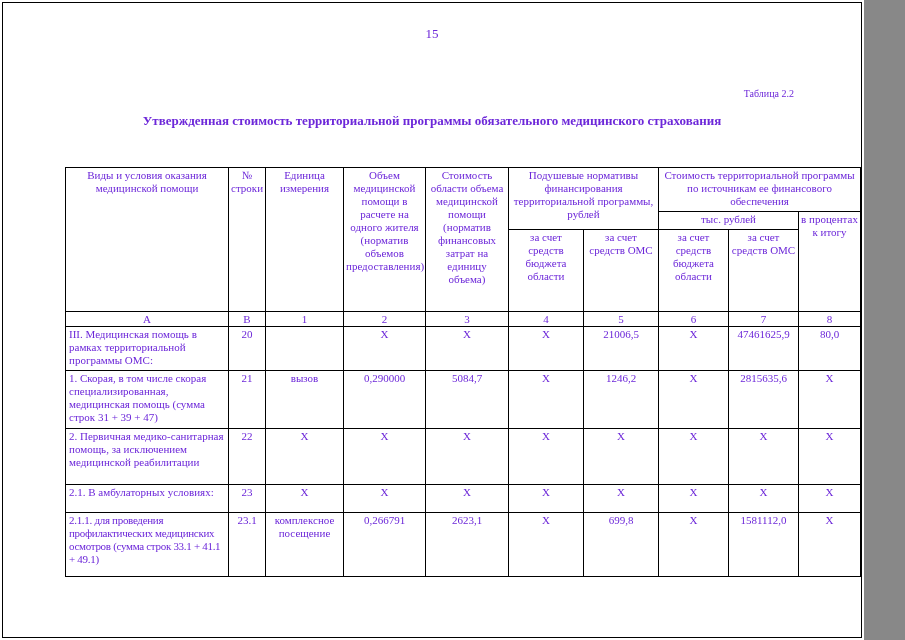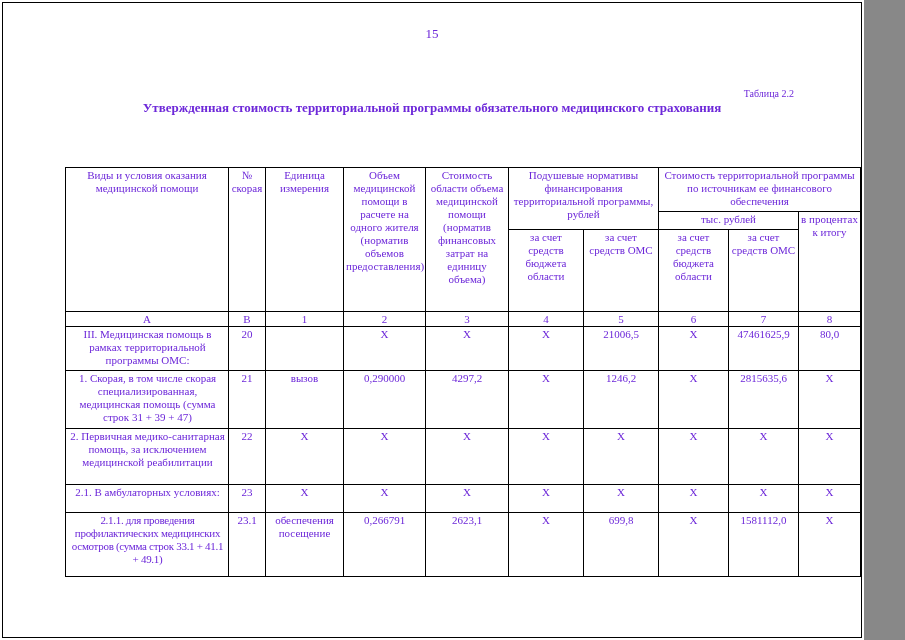--- a/index.html
+++ b/index.html
@@ -3,31 +3,31 @@
 <meta charset="utf-8">
 <style>
   html,body{margin:0;padding:0;background:#888;}
   .page{
     position:relative;width:864px;height:640px;background:#fff;
     font-family:"Liberation Serif", serif;color:#6d28d9;overflow:hidden;
   }
   .frame{position:absolute;left:2px;top:2px;right:2px;bottom:2px;border:1.5px solid #000;pointer-events:none;}
   .page-number{position:absolute;top:26px;left:0;width:100%;text-align:center;font-size:13px;}
   .table-label{position:absolute;top:88px;right:70px;font-size:10px;}
-  .doc-title{position:absolute;top:100px;left:0;width:100%;text-align:center;font-weight:bold;font-size:13px;line-height:1.25;}
+  .doc-title{position:absolute;top:113px;left:0;width:100%;text-align:center;font-weight:bold;font-size:13px;line-height:1.25;}
   table.cost{
     position:absolute;top:167px;left:65px;width:795px;
     border-collapse:collapse;table-layout:fixed;
     font-size:11px;line-height:1.18;
   }
   table.cost th,table.cost td{
     border:1px solid #000;vertical-align:top;text-align:center;
     font-weight:normal;padding:1px 2px;overflow:hidden;
   }
-  table.cost td.c-name{text-align:center;padding-left:3px;}
+  table.cost td.c-name{text-align:left;padding-left:3px;}
   thead tr.h1{height:44px;}
   thead tr.h2{height:18px;}
   thead tr.h3{height:82px;}
   thead tr.letters{height:15px;}
   thead tr.letters th{vertical-align:middle;padding:0;}
   tbody tr:nth-child(1){height:44px;}
   tbody tr:nth-child(2){height:58px;}
   tbody tr:nth-child(3){height:56px;}
   tbody tr:nth-child(4){height:28px;}
   tbody tr:nth-child(5){height:64px;}
@@ -55,21 +55,21 @@
         <col style="width:83px">
         <col style="width:75px">
       <col style="width:75px">
         <col style="width:70px">
         <col style="width:70px">
       <col style="width:62px">
     </colgroup>
     <thead>
       <tr class="h1">
         <th rowspan="3">Виды и условия оказания медицинской помощи</th>
-        <th rowspan="3">№ скорая</th>
+        <th rowspan="3">№ строки</th>
         <th rowspan="3">Единица измерения</th>
         <th rowspan="3">Объем медицинской помощи в расчете на одного жителя (норматив объемов предоставления)</th>
         <th rowspan="3">Стоимость области объема медицинской помощи (норматив финансовых затрат на единицу объема)</th>
         <th colspan="2" rowspan="2">Подушевые нормативы финансирования территориальной программы, рублей</th>
         <th colspan="3">Стоимость территориальной программы по источникам ее финансового обеспечения</th>
       </tr>
       <tr class="h2">
         <th colspan="2">тыс. рублей</th>
         <th rowspan="2">в процентах к итогу</th>
       </tr>
@@ -103,21 +103,21 @@
         <td>21006,5</td>
         <td>X</td>
         <td>47461625,9</td>
         <td>80,0</td>
       </tr>
       <tr>
         <td class="c-name">1. Скорая, в том числе скорая специализированная, медицинская помощь (сумма строк 31 + 39 + 47)</td>
         <td>21</td>
         <td>вызов</td>
         <td>0,290000</td>
-        <td>4297,2</td>
+        <td>5084,7</td>
         <td>X</td>
         <td>1246,2</td>
         <td>X</td>
         <td>2815635,6</td>
         <td>X</td>
       </tr>
       <tr>
         <td class="c-name">2. Первичная медико-санитарная помощь, за исключением медицинской реабилитации</td>
         <td>22</td>
         <td>X</td>
@@ -137,21 +137,21 @@
         <td>X</td>
         <td>X</td>
         <td>X</td>
         <td>X</td>
         <td>X</td>
         <td>X</td>
       </tr>
       <tr>
         <td class="c-name small-note">2.1.1.  для проведения профилактических медицинских осмотров (сумма строк 33.1 + 41.1 + 49.1)</td>
         <td>23.1</td>
-        <td>обеспечения посещение</td>
+        <td>комплексное посещение</td>
         <td>0,266791</td>
         <td>2623,1</td>
         <td>X</td>
         <td>699,8</td>
         <td>X</td>
         <td>1581112,0</td>
         <td>X</td>
       </tr>
     </tbody>
   </table>

